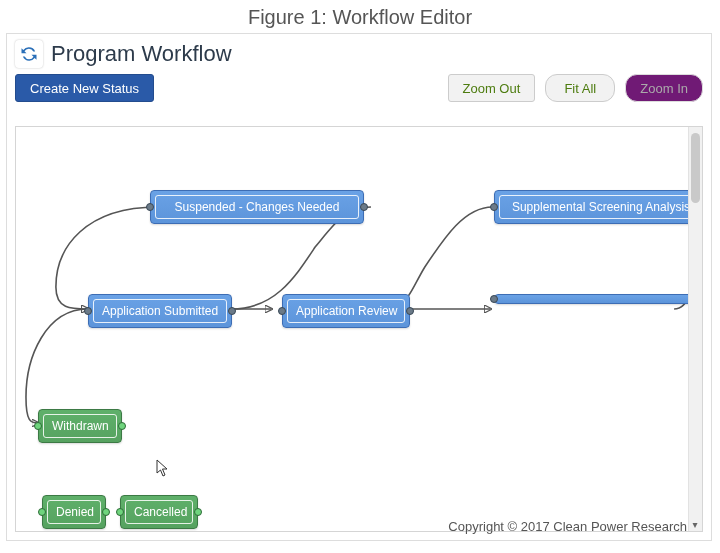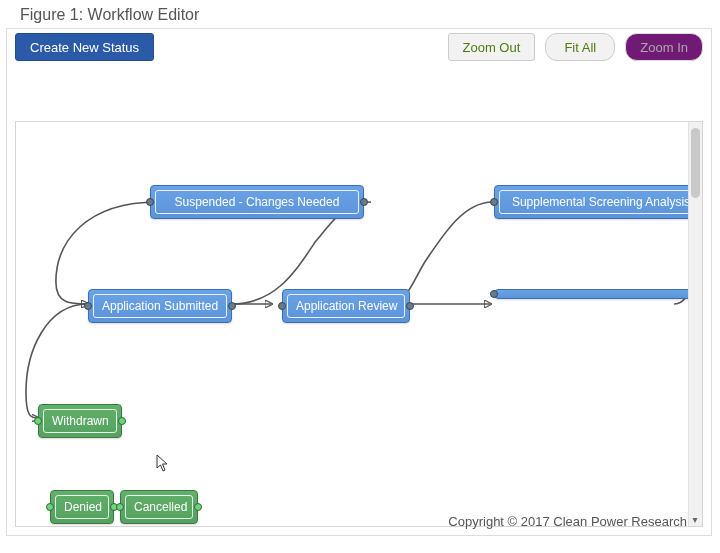--- a/index.html
+++ b/index.html
@@ -1,19 +1,19 @@
 <!DOCTYPE html>
 <html><head>
 <meta charset="utf-8">
 <style>
   * { box-sizing: border-box; }
   html, body { margin:0; padding:0; font-family: "Segoe UI", Arial, sans-serif; color:#333; }
   body { width:720px; height:553px; position:relative; background:#fff; }
 
-  .figure-caption { font-size:16px; color:#555; padding:6px 0 4px; font-weight:400;margin-left:20px; }
+  .figure-caption { text-align:center; font-size:20px; color:#555; padding:6px 0 4px; font-weight:400; }
 
   .app-frame { border:1px solid #ddd; margin:0 6px 0 6px; width:706px; height:508px; position:relative; background:#fff; }
 
   .header { display:flex; align-items:center; gap:8px; padding:6px 8px 2px 8px; }
   .app-icon { width:28px; height:28px; border-radius:4px; background:#fff; box-shadow:0 0 2px rgba(0,0,0,.25); display:flex; align-items:center; justify-content:center; }
   .title { font-size:22px; color:#2d3b4b; font-weight:400; }
 
   .toolbar { display:flex; align-items:center; padding:4px 8px 8px 8px; gap:8px; }
   .btn { height:28px; border-radius:3px; font-size:13px; padding:0 14px; cursor:pointer; border:1px solid transparent; display:inline-flex; align-items:center; }
   .btn-primary { background:#2a5aa8; color:#fff; border-color:#234c8e; }
@@ -44,20 +44,28 @@
   .copyright { position:absolute; right:24px; bottom:6px; font-size:13px; color:#555; }
   .cursor { position:absolute; width:14px; height:18px; pointer-events:none; }
 </style>
 </head>
 <body>
 
 <div class="figure-caption">Figure 1: Workflow Editor</div>
 
 <div class="app-frame">
 
+  <div class="header">
+    <div class="app-icon">
+      <svg width="20" height="20" viewBox="0 0 24 24">
+          <path fill="#2a6fb8" d="M12 4a8 8 0 0 1 7.4 5h-2.2A6 6 0 0 0 6.6 8.8L9 11H3V5l2.2 2.2A8 8 0 0 1 12 4zm0 16a8 8 0 0 1-7.4-5h2.2a6 6 0 0 0 10.6 0.2L15 13h6v6l-2.2-2.2A8 8 0 0 1 12 20z"></path>
+        </svg>
+    </div>
+    <div class="title">Program Workflow</div>
+  </div>
 
   <div class="toolbar">
     <button class="btn btn-primary">Create New Status</button>
     <div class="spacer"></div>
     <button class="btn btn-plain">Zoom Out</button>
     <button class="btn btn-plain">Fit All</button>
     <button class="btn btn-plain btn-disabled">Zoom In</button>
   </div>
 
   <div class="canvas-wrap">
@@ -112,21 +120,21 @@
         <span class="port l"></span>
         <span class="port r"></span>
       </div>
 
       <div class="node node-green" style="left:22px; top:282px; width:84px;">
         <span class="port l"></span>
         <div class="inner">Withdrawn</div>
         <span class="port r"></span>
       </div>
 
-      <div class="node node-green" style="left:34px; top:368px; width:64px;">
+      <div class="node node-green" style="left:26px; top:368px; width:64px;">
         <span class="port l"></span>
         <div class="inner">Denied</div>
         <span class="port r"></span>
       </div>
 
       <div class="node node-green" style="left:104px; top:368px; width:78px;">
         <span class="port l"></span>
         <div class="inner">Cancelled</div>
         <span class="port r"></span>
       </div>

